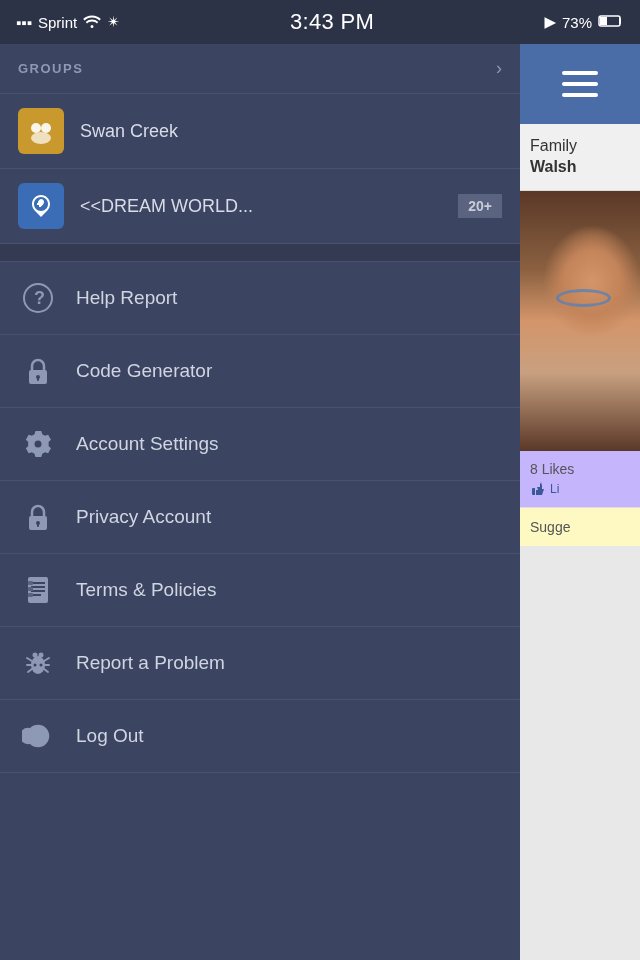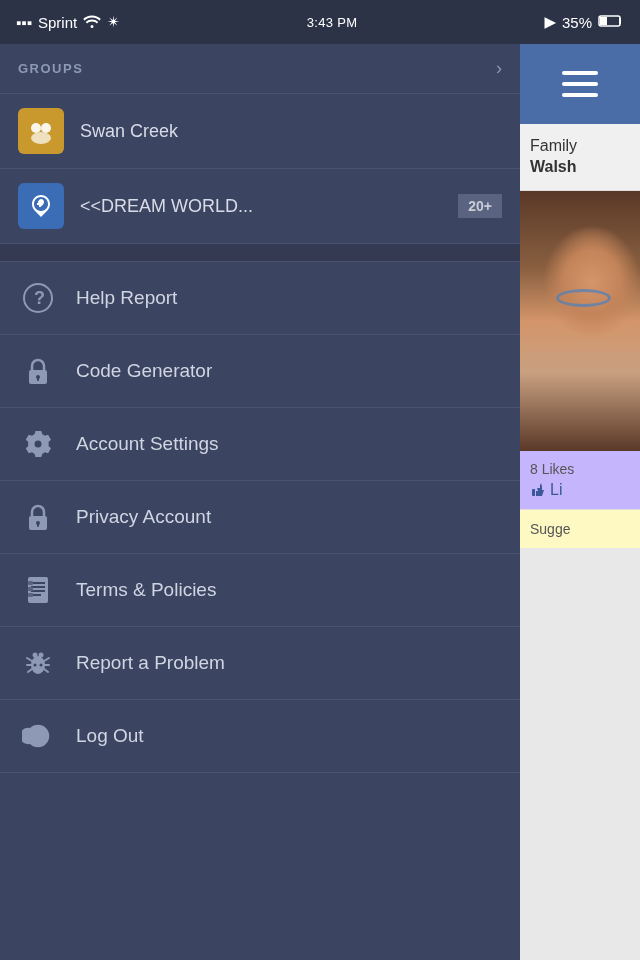--- a/index.html
+++ b/index.html
@@ -24,21 +24,21 @@
       color: #fff;
       font-size: 15px;
       font-weight: 500;
     }
     .status-left {
       display: flex;
       align-items: center;
       gap: 6px;
     }
     .status-center {
-      font-size: 13px;
+      font-size: 22px;
       font-weight: 500;
       letter-spacing: 0.3px;
     }
     .status-right {
       display: flex;
       align-items: center;
       gap: 6px;
       font-size: 15px;
     }
 
@@ -247,21 +247,21 @@
     .likes-count {
       font-size: 14px;
       color: #555;
     }
     .like-btn {
       display: flex;
       align-items: center;
       gap: 4px;
       padding-top: 4px;
       color: #3b5998;
-      font-size: 16px;
+      font-size: 12px;
       cursor: pointer;
       text-align: right;
     }
 
     
     .suggest-section {
       background: #fef9c3;
       padding: 10px;
       flex-shrink: 0;
     }
@@ -282,21 +282,21 @@
     <span>
       <svg width="18" height="14" viewBox="0 0 18 14" fill="white">
         <path d="M9 11a1.5 1.5 0 110 3 1.5 1.5 0 010-3zm0-3.5C10.9 7.5 12.6 8.2 13.9 9.4l1.4-1.4C13.5 6.3 11.4 5.5 9 5.5s-4.5.8-6.3 2.5l1.4 1.4C5.4 8.2 7.1 7.5 9 7.5zm0-4C11.9 3.5 14.5 4.6 16.4 6.5l1.4-1.4C15.7 2.9 12.5 1.5 9 1.5S2.3 2.9.2 5.1l1.4 1.4C3.5 4.6 6.1 3.5 9 3.5z"></path>
       </svg>
     </span>
     <span>✴</span>
   </div>
   <div class="status-center">3:43 PM</div>
   <div class="status-right">
     <span>▶</span>
-    <span>35%</span>
+    <span>73%</span>
     <span>
       <svg width="26" height="14" viewBox="0 0 26 14" fill="none" stroke="white" stroke-width="1.5">
         <rect x="1" y="2" width="21" height="10" rx="2"></rect>
         <rect x="2" y="3" width="7" height="8" fill="white" stroke="none"></rect>
         <path d="M22 5v4" stroke-width="2" stroke-linecap="round"></path>
       </svg>
     </span>
   </div>
 </div>
 

